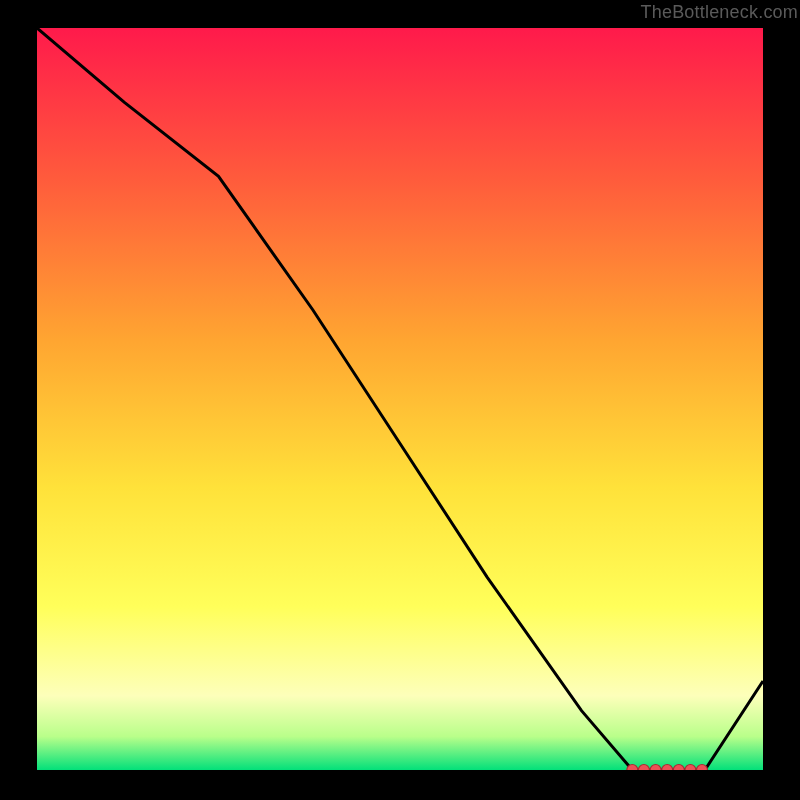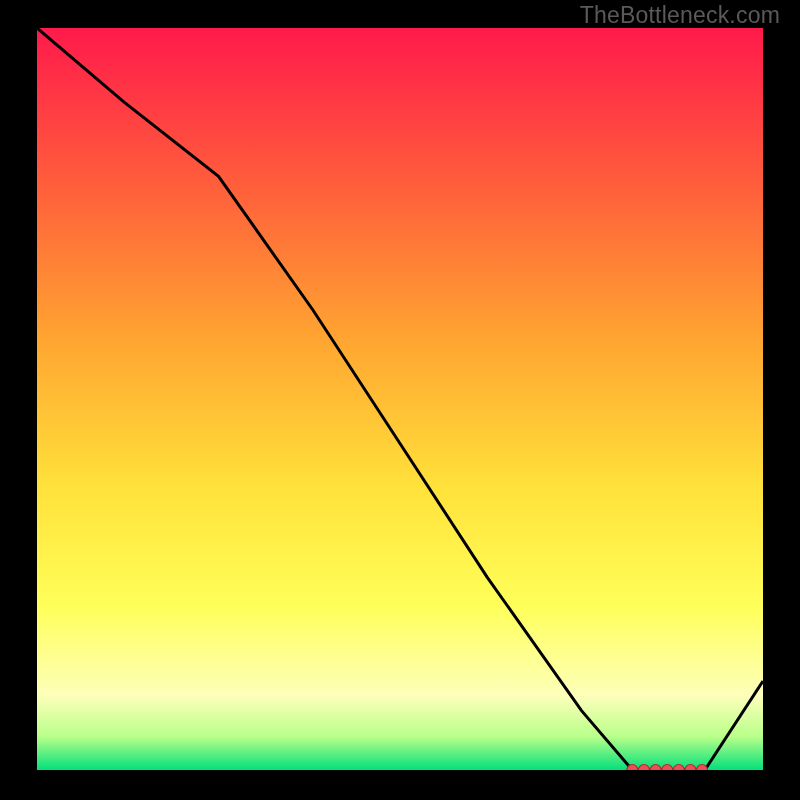--- a/index.html
+++ b/index.html
@@ -13,23 +13,23 @@
   }
   .frame {
     position: relative;
     width: 800px;
     height: 800px;
     background: #000;
   }
   .watermark {
     position: absolute;
     top: 2px;
-    right: 20px;
+    right: 2px;
     color: #5a5a5a;
-    font-size: 23px;
+    font-size: 18px;
     font-weight: 500;
     letter-spacing: 0.2px;
   }
   .plot {
     position: absolute;
     left: 37px;
     top: 28px;
     width: 726px;
     height: 742px;
   }

